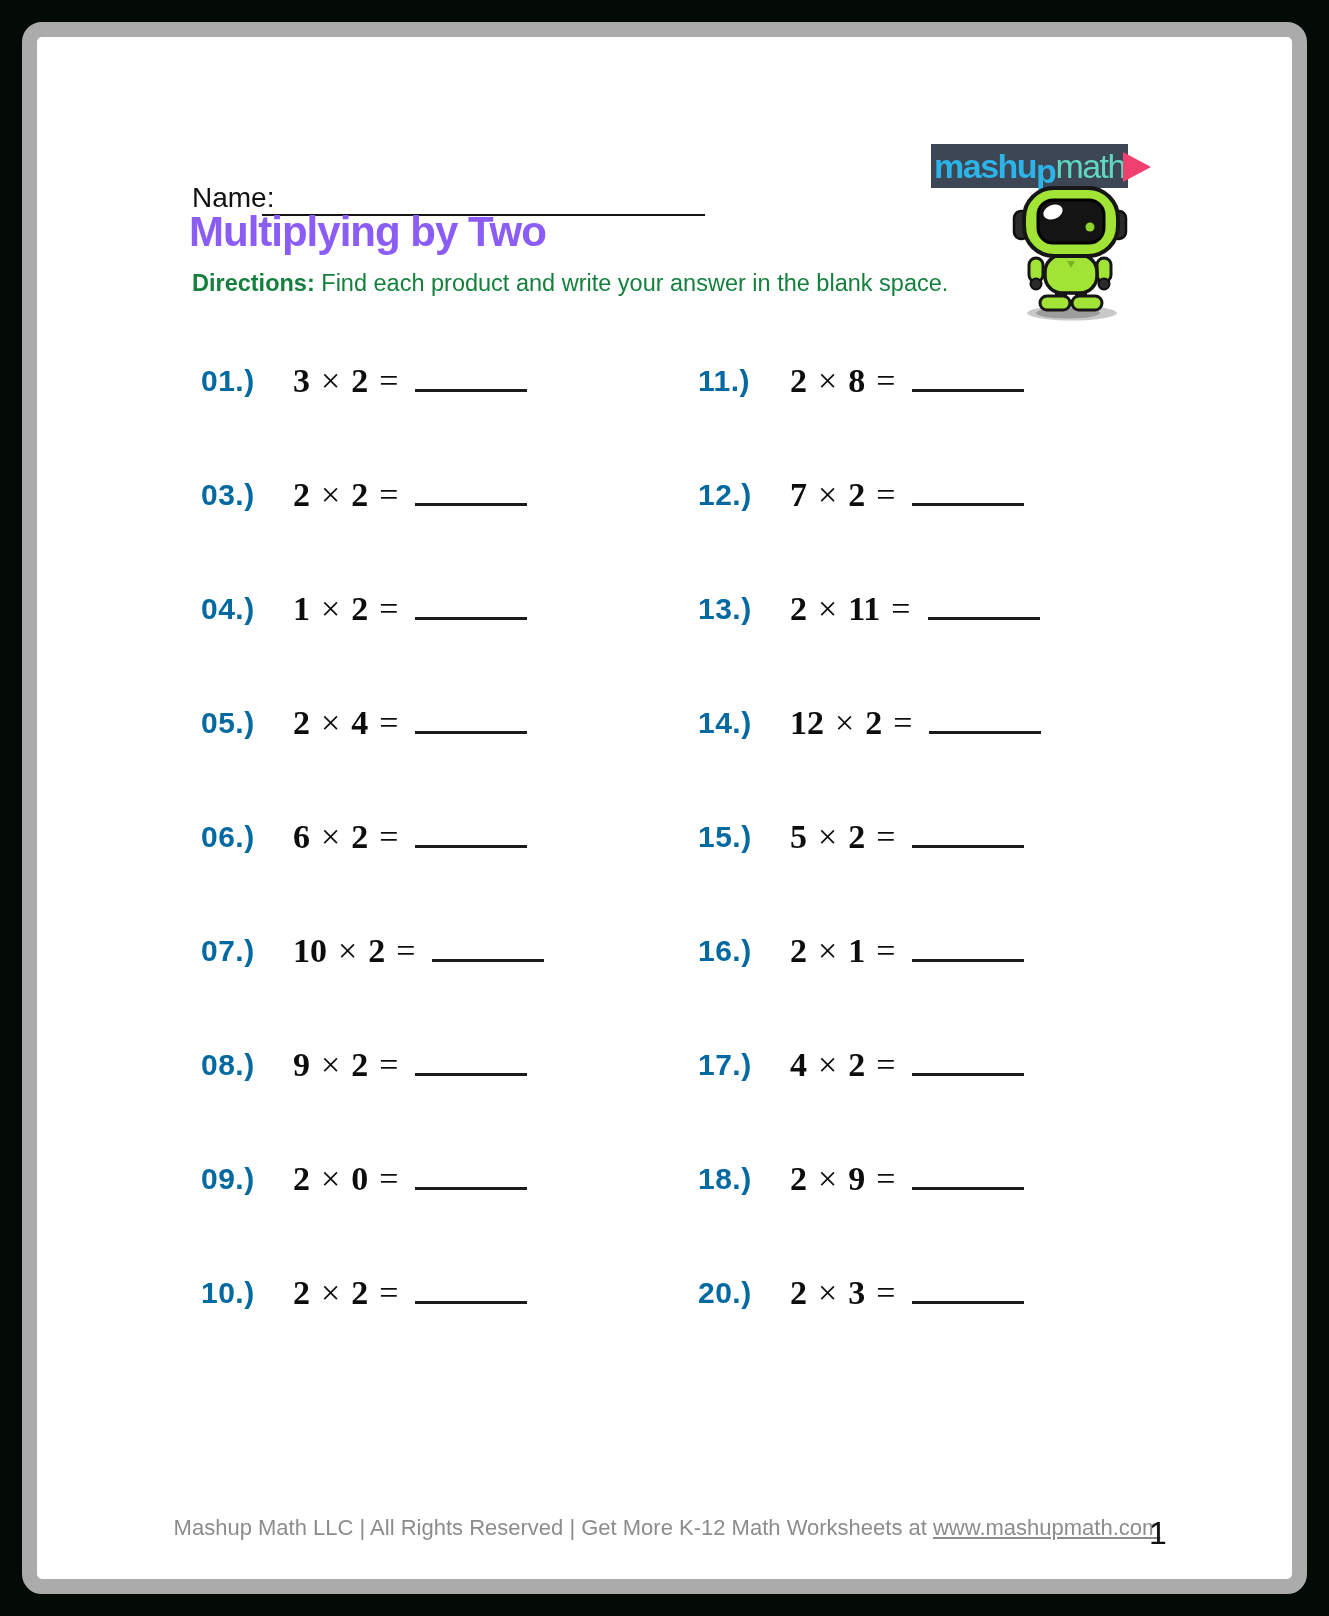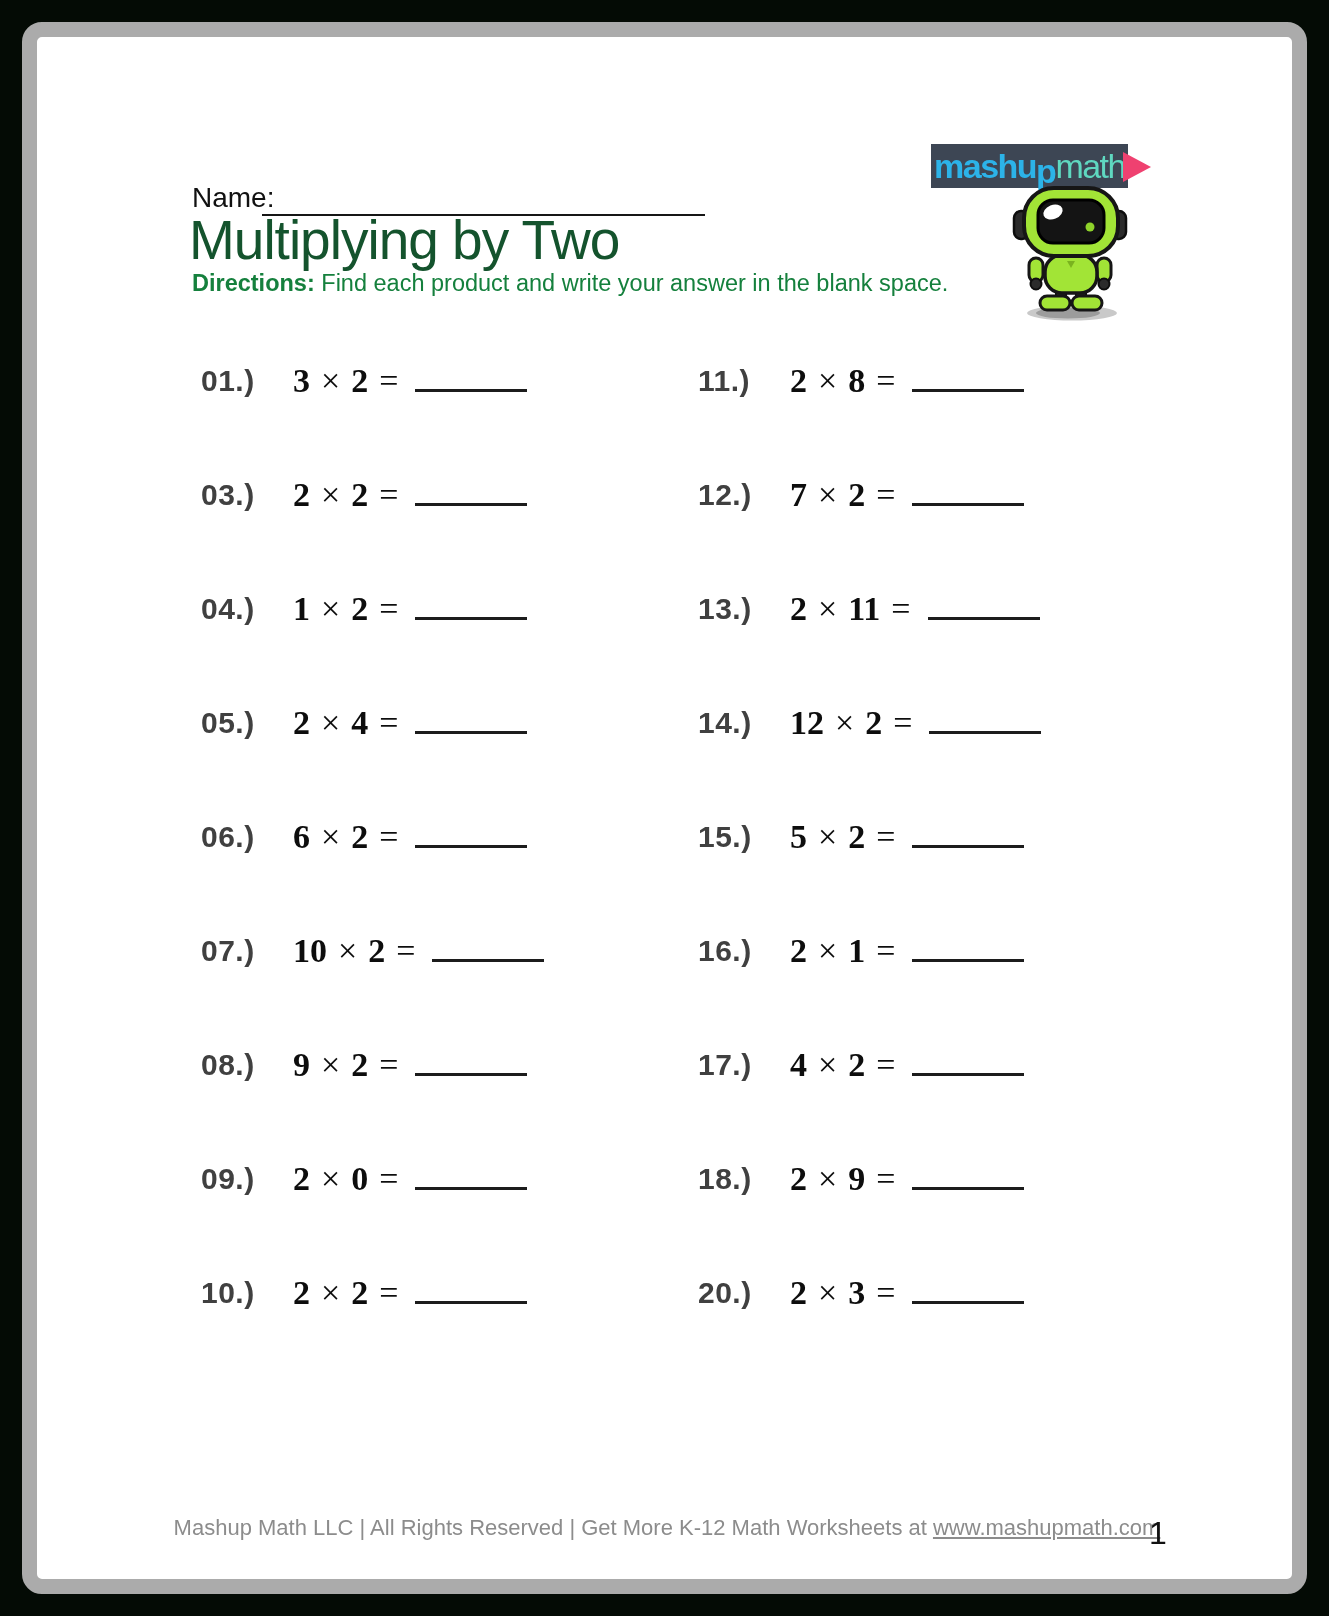--- a/index.html
+++ b/index.html
@@ -14,21 +14,21 @@
     background:#ffffff;
     border:15px solid #ababab;
     border-radius:20px;
     box-sizing:border-box;
   }
   
   .name-row{position:absolute;left:155px;top:145px;font-size:28px;color:#111;}
   .name-line{position:absolute;left:225px;top:150px;width:443px;height:27px;border-bottom:2.5px solid #161616;}
   .title{
     position:absolute;left:152px;top:171px;
-    font-size:55px;font-weight:400;letter-spacing:-1px;color:#14532d;
+    font-size:42px;font-weight:700;letter-spacing:-1px;color:#8b5cf6;
   }
   .directions{position:absolute;left:155px;top:233px;font-size:23.5px;color:#15803d;}
   .directions b{font-weight:700;}
   
   .logo-box{
     position:absolute;left:894px;top:107px;width:197px;height:44px;
     display:flex;align-items:center;justify-content:center;
   }
   .logo-text{font-size:34px;letter-spacing:-1.5px;line-height:44px;white-space:nowrap;}
   .logo-p1{font-weight:700;}
@@ -40,21 +40,21 @@
     border-left:28px solid #ef4170;
   }
   .robot{position:absolute;left:973px;top:148px;}
   
   .col{position:absolute;top:326px;display:flex;flex-direction:column;}
   .col-left{left:164px;}
   .col-right{left:661px;}
   .prob-row{height:114px;display:flex;align-items:flex-start;line-height:36px;}
   .plabel{
     width:88px;flex:0 0 88px;
-    font-size:30px;font-weight:800;letter-spacing:.5px;color:#404040;
+    font-size:30px;font-weight:800;letter-spacing:.5px;color:#0369a1;
   }
   .equation{font-family:"Liberation Serif",serif;font-size:34px;color:#0d0d0d;white-space:nowrap;}
   .equation .num{font-weight:700;margin:0 4px;}
   .equation .sym{font-weight:400;margin:0 7px;}
   .blank{
     display:inline-block;width:112px;height:4px;
     border-bottom:3px solid #1c1c1c;margin-left:10px;vertical-align:baseline;
   }
   
   .footer{

